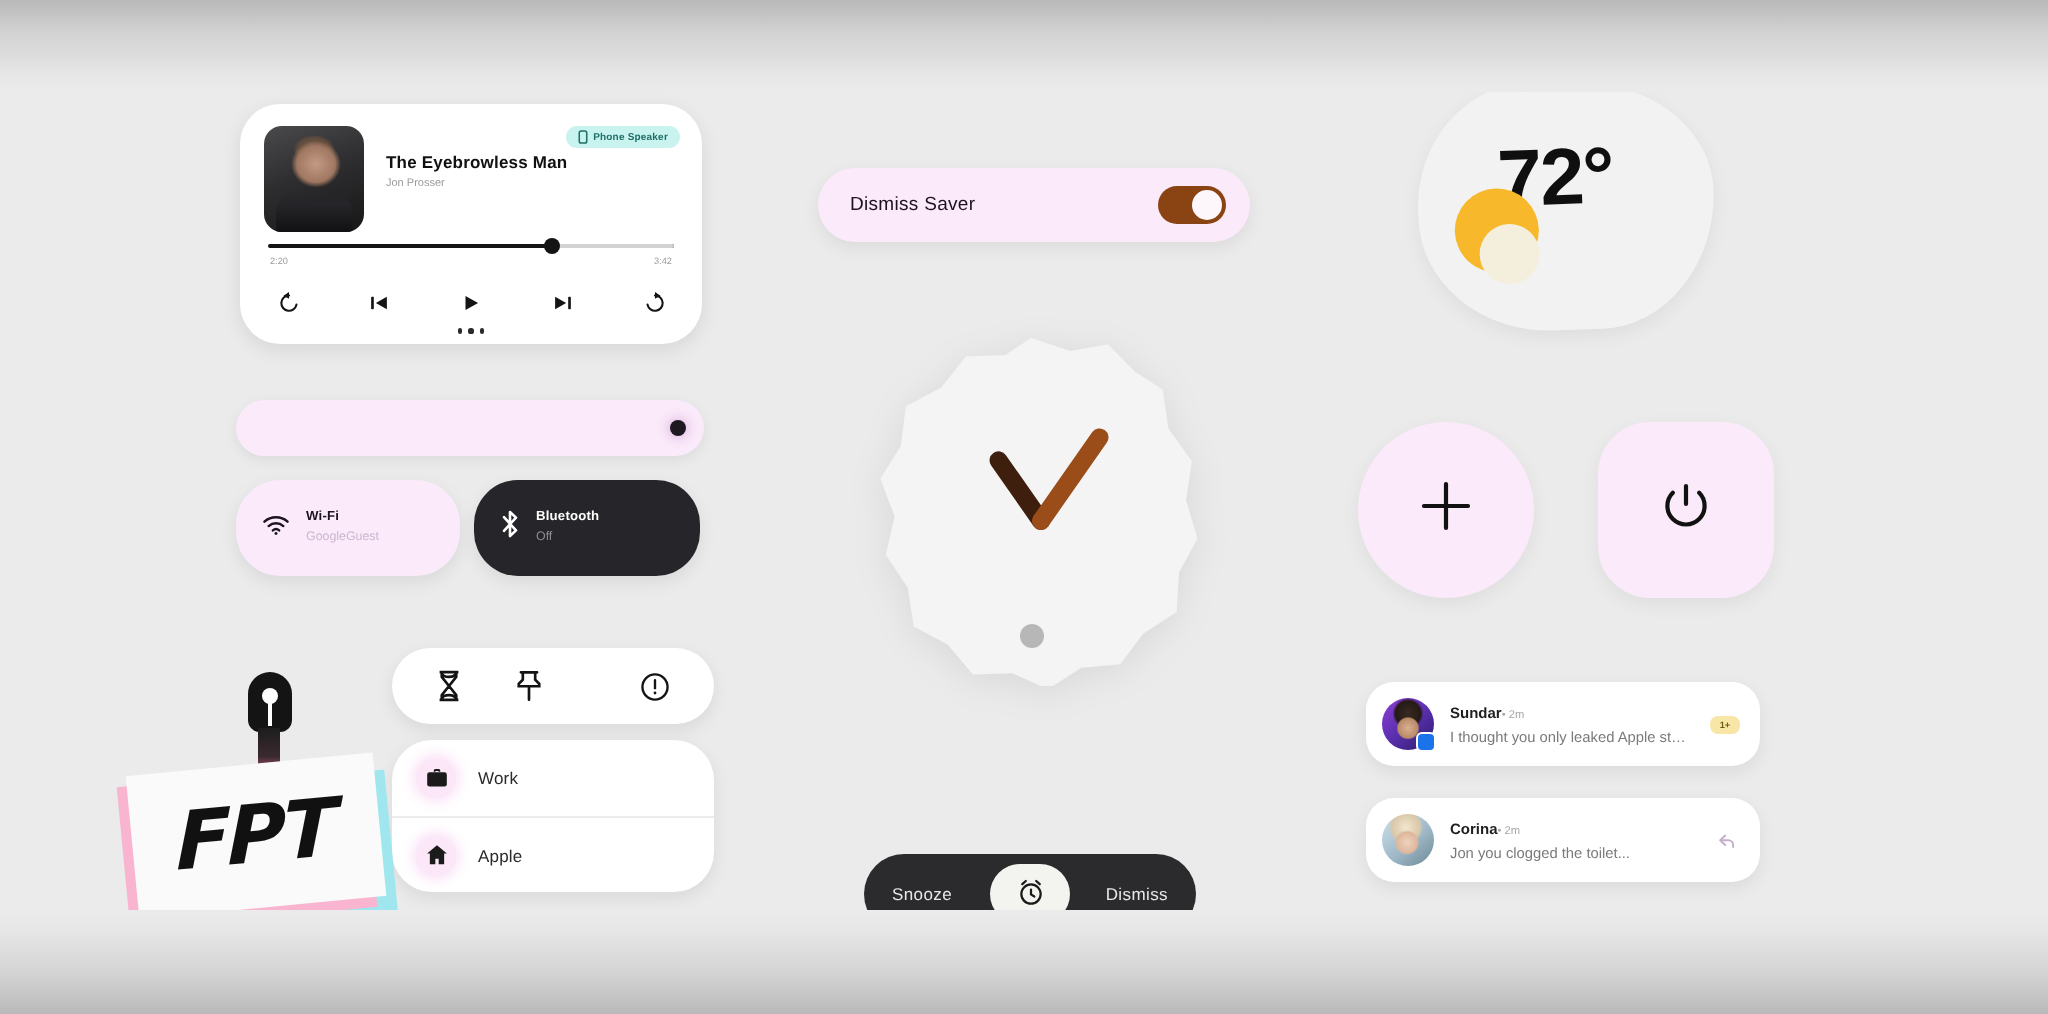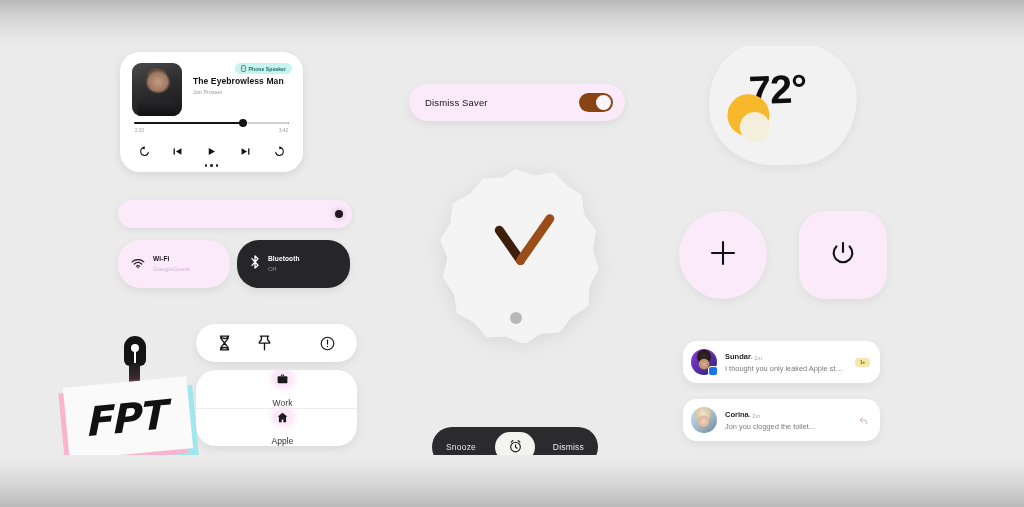--- a/index.html
+++ b/index.html
@@ -20,21 +20,21 @@
   }
   .vig-bottom {
     position: absolute; left: 0; bottom: 0; width: 1024px; height: 52px;
     background: linear-gradient(to top, #b9b9b9 0%, #d3d3d3 38%, #e7e7e7 82%, #ebebeb 100%);
     pointer-events: none;
   }
   .stage { position: absolute; inset: 0; }
 
   
   .media-card {
-    position: absolute; left: 120px; top: 52px; width: 183px; height: 120px;
+    position: absolute; left: 120px; top: 52px; width: 231px; height: 120px;
     background: #ffffff; border-radius: 20px;
     box-shadow: 0 3px 10px rgba(0,0,0,0.09);
     padding: 11px 12px 12px 12px;
   }
   .media-top { display: flex; align-items: flex-start; }
   .album-art {
     width: 50px; height: 53px; border-radius: 9px; flex: 0 0 auto;
     background:
       radial-gradient(ellipse 16px 15px at 52% 36%, #c39b84 0%, #a07760 60%, rgba(160,119,96,0) 78%),
       radial-gradient(ellipse 13px 9px at 50% 22%, #7d6350 0%, #5e4a3c 65%, rgba(0,0,0,0) 80%),
@@ -115,21 +115,21 @@
     display: flex; align-items: center;
   }
   .pin-row .slot { width: 40px; display:flex; align-items:center; justify-content:center; }
   .pin-row .slot.first { margin-left: 8px; }
   .pin-row .slot.last { margin-left: auto; margin-right: 10px; }
   .list-card {
     position: absolute; left: 196px; top: 370px; width: 161px;
     background: #fff; border-radius: 20px; overflow: hidden;
     box-shadow: 0 3px 9px rgba(0,0,0,0.08);
   }
-  .list-row { height: 38px; display: flex; align-items: center; padding-left: 12px; gap: 11px; flex-direction: column; }
+  .list-row { height: 38px; display: flex; align-items: center; padding-left: 12px; gap: 11px; }
   .list-row + .list-row { border-top: 1px solid #ececec; }
   .list-ico {
     width: 20px; height: 20px; border-radius: 50%;
     background: #fbe7f8; display:flex; align-items:center; justify-content:center;
     box-shadow: 0 0 6px 2px rgba(250,225,247,.95);
   }
   .list-label { font-size: 8.5px; color: #2a2a2a; letter-spacing: .1px; }
 
   
   .fpt {

